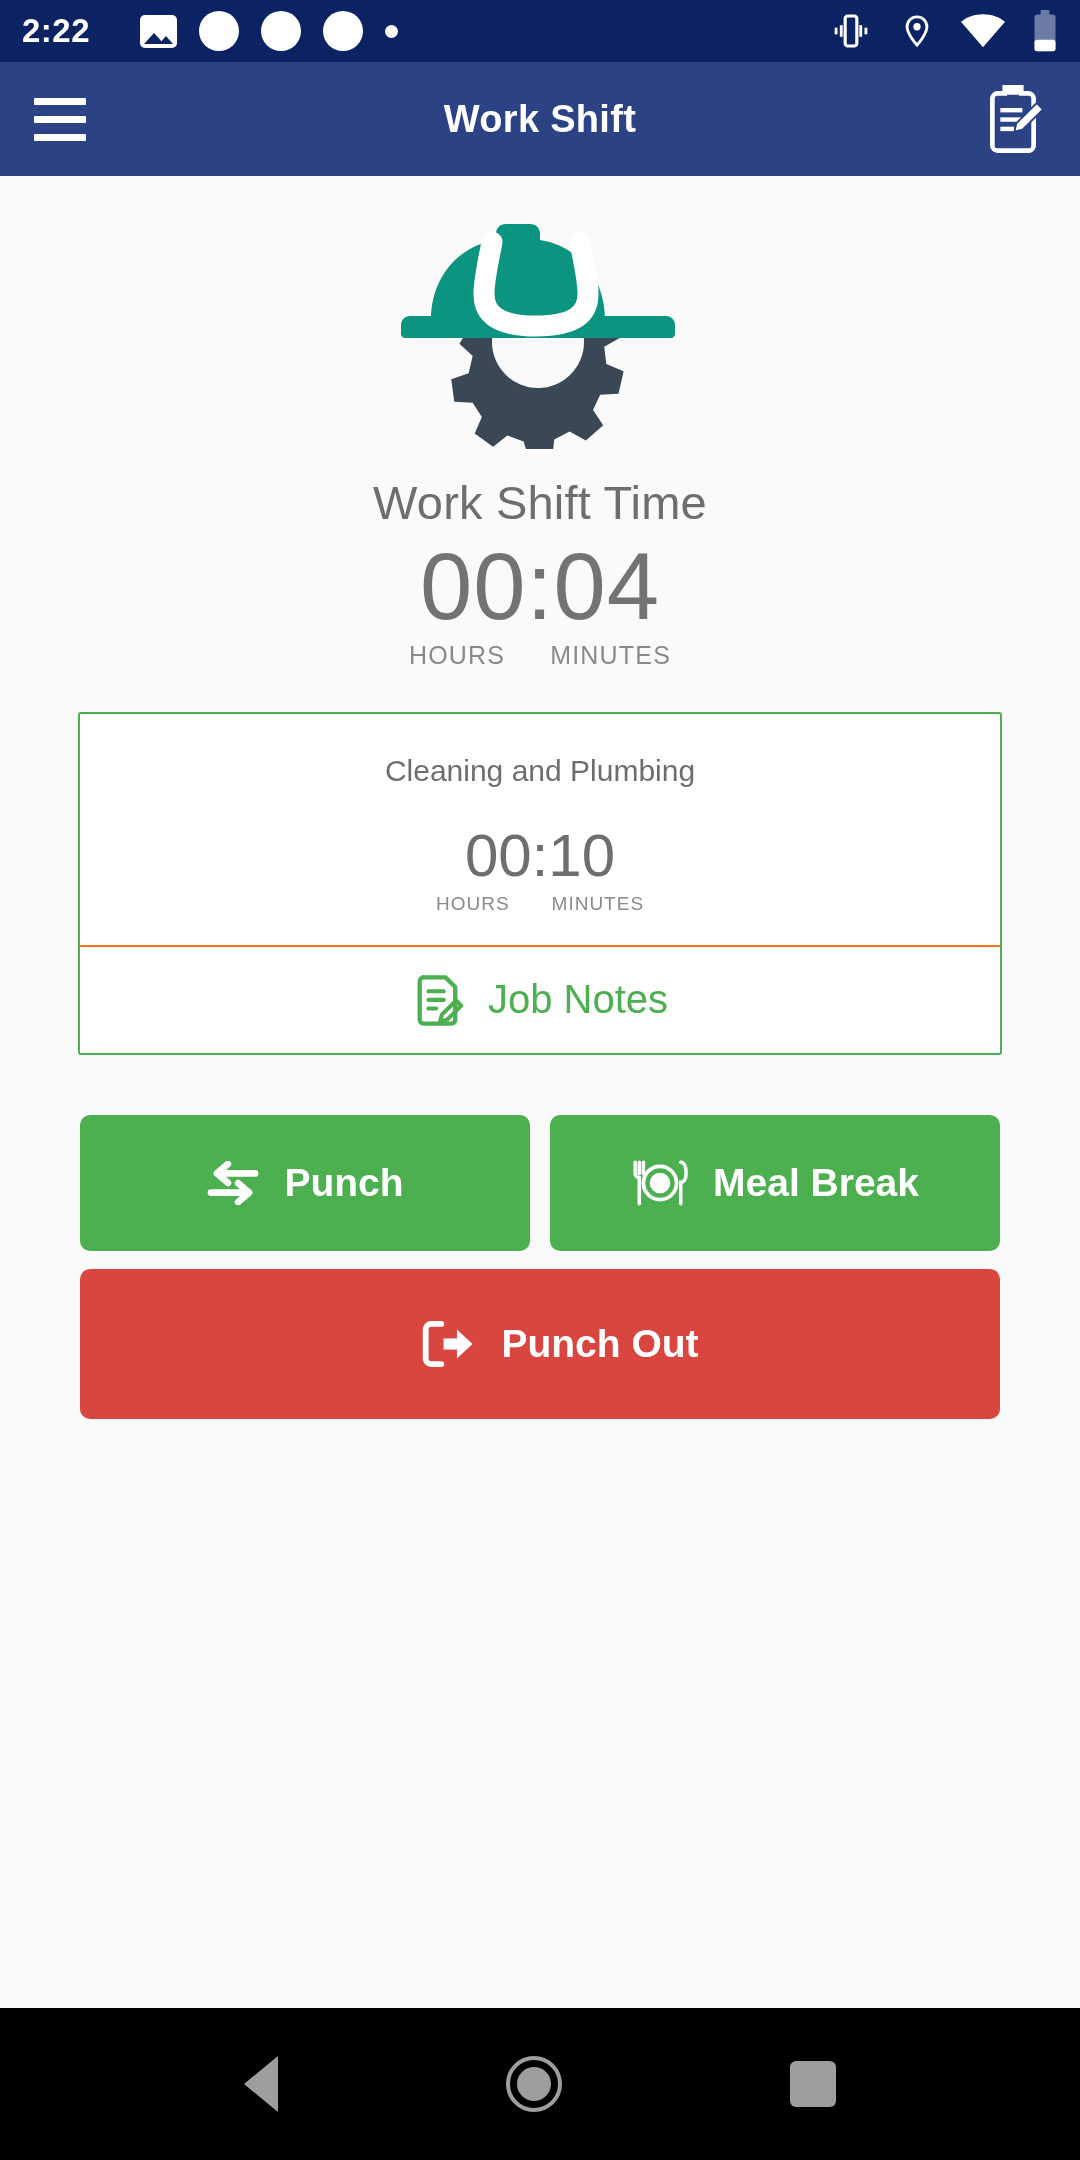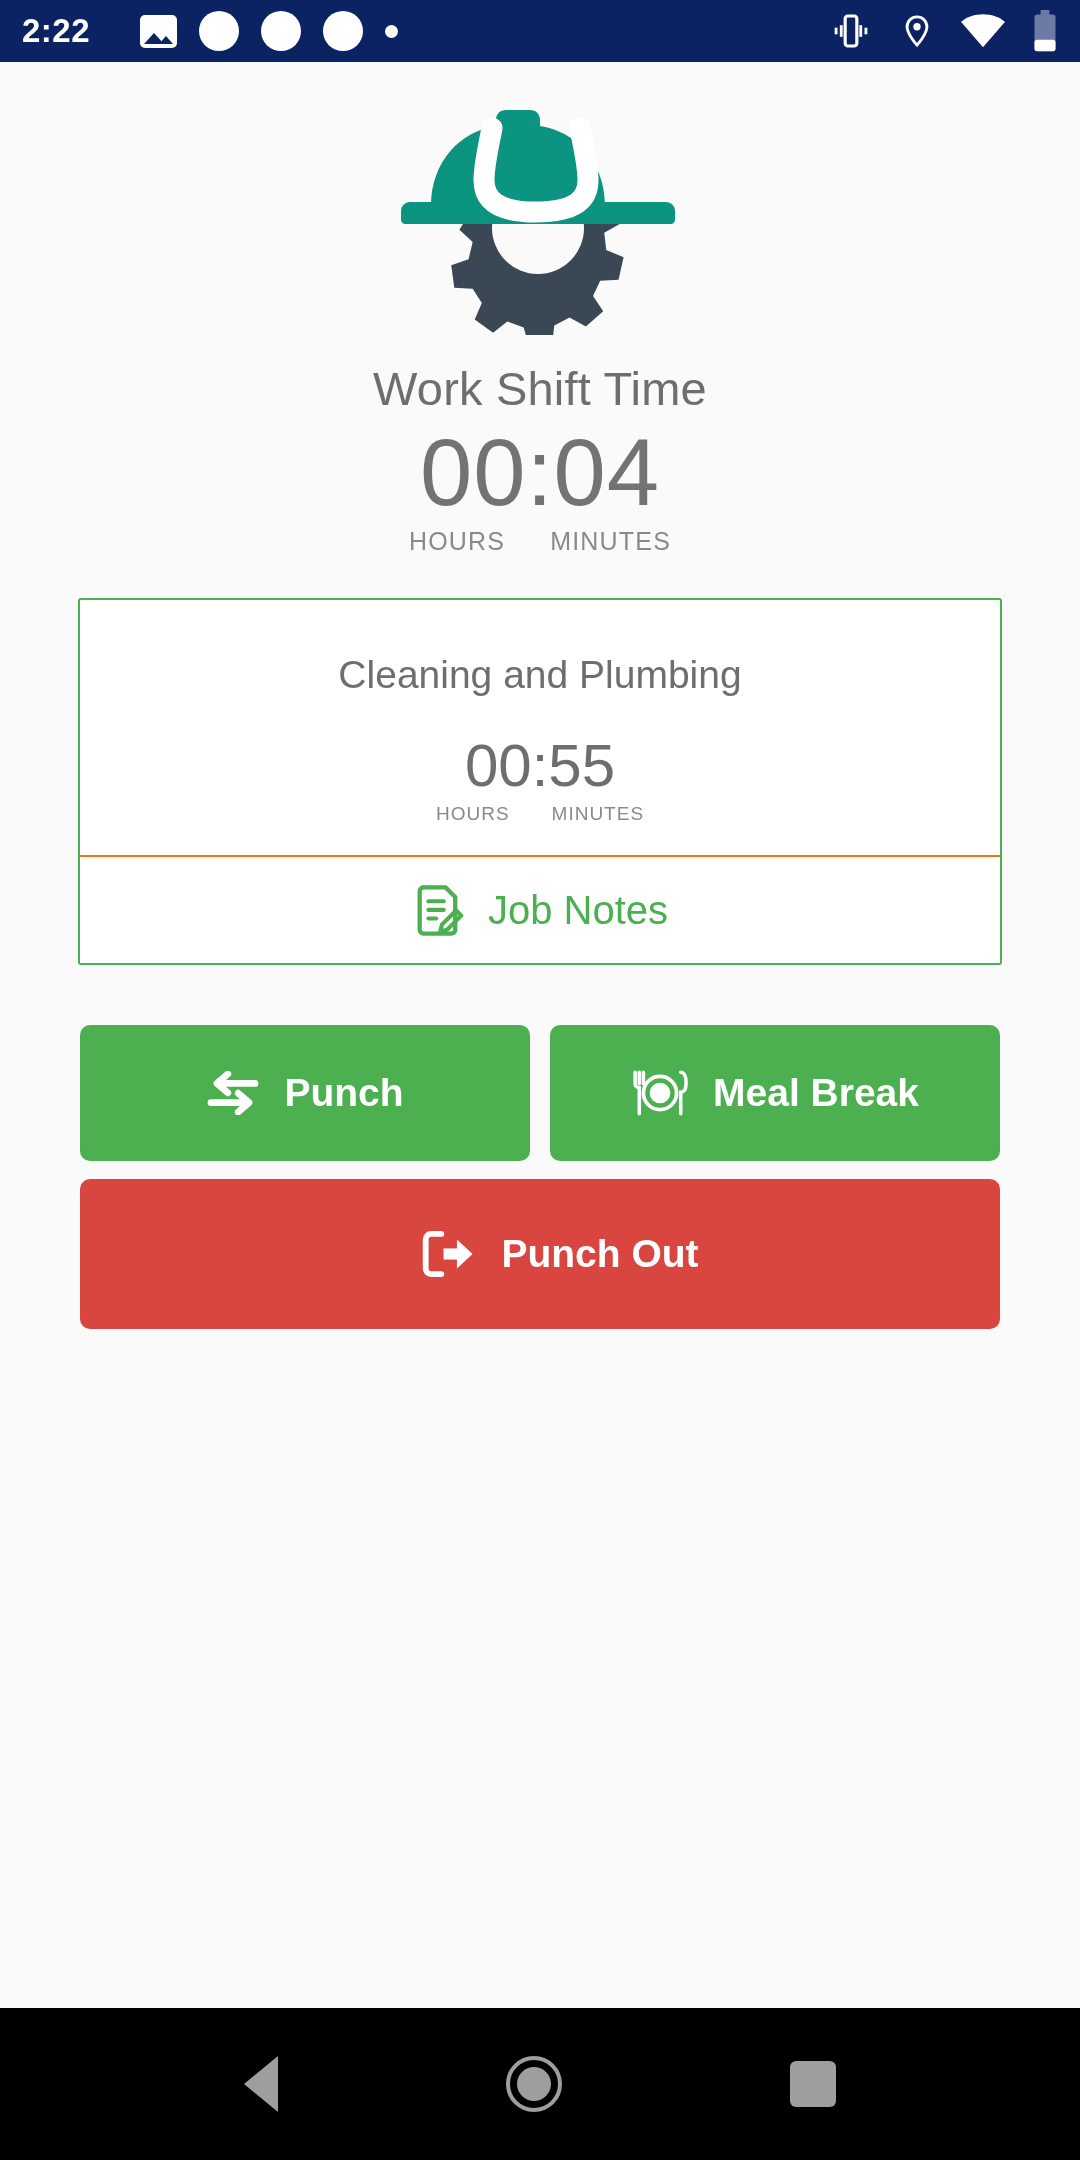--- a/index.html
+++ b/index.html
@@ -50,21 +50,21 @@
   .unit-row { display:flex; gap:45px; margin-top:4px; }
   .unit-row span { font-size:25px; color:#8a8a8a; letter-spacing:1.2px; }
 
   
   .job-card {
     margin-top:42px; width:924px; background:#fff;
     border:2px solid #4caf50; border-radius:3px; overflow:hidden;
   }
   .job-body { padding:34px 0 30px; text-align:center; }
   .job-name { font-size:42px; color:#6e6e6e; line-height:1.25; }
-  .job-desc { font-size:39px; color:#6e6e6e; line-height:1.3; margin-top:16px; }
+  .job-desc { font-size:30px; color:#6e6e6e; line-height:1.3; margin-top:3px; }
   .job-time { font-size:60px; color:#6e6e6e; margin-top:34px; line-height:1.05; }
   .job-units { display:flex; justify-content:center; gap:42px; margin-top:6px; }
   .job-units span { font-size:19px; color:#8a8a8a; letter-spacing:1px; }
   .job-notes {
     border-top:2px solid #f97316; height:108px;
     display:flex; align-items:center; justify-content:center; gap:24px; cursor:pointer; background:#fff;
   }
   .job-notes-label { font-size:40px; color:#4caf50; }
 
   
@@ -121,20 +121,38 @@
         <path d="M12 17.5 0.5 4.2C3.6 1.6 7.6 0.2 12 0.2s8.4 1.4 11.5 4z" fill="#fff"></path>
       </svg>
       <svg width="26" height="42" viewBox="0 0 14 24">
         <rect x="4.5" y="0" width="5" height="3" fill="#6b7ba5"></rect>
         <rect x="1" y="2.5" width="12" height="21" rx="1.5" fill="#6b7ba5"></rect>
         <rect x="1" y="17" width="12" height="6.5" rx="1.5" fill="#fff"></rect>
       </svg>
     </div>
   </div>
 
+  <div class="appbar">
+    <div class="hamburger">
+      <span></span>
+        <span></span>
+        <span></span>
+    </div>
+    <div class="appbar-title">Work Shift</div>
+    <div class="appbar-action">
+      <svg width="66" height="74" viewBox="0 0 24 26">
+        <path d="M9 1.5h6v2.2h2.6c1 0 1.9.8 1.9 1.9v17c0 1-.8 1.9-1.9 1.9H6.4c-1 0-1.9-.8-1.9-1.9v-17c0-1 .8-1.9 1.9-1.9H9z" fill="none" stroke="#fff" stroke-width="1.7"></path>
+        <rect x="9" y="0.6" width="6" height="3.6" rx="1.1" fill="#fff"></rect>
+        <rect x="7.4" y="9" width="8" height="1.6" fill="#fff"></rect>
+        <rect x="7.4" y="12.4" width="8" height="1.6" fill="#fff"></rect>
+        <rect x="7.4" y="15.8" width="5" height="1.6" fill="#fff"></rect>
+        <path d="M20.6 7.2l2.3 2.3-7.4 7.4-3 .7.7-3z" fill="#fff" stroke="#2b4285" stroke-width="0.7"></path>
+      </svg>
+    </div>
+  </div>
 
   <div class="content">
 
     <div class="logo">
       <svg width="300" height="235" viewBox="0 0 300 235">
 
         <path d="M150 74 l18 4 12-12 16 14 -6 16 12 12 18-2 8 21 -16 9 2 17 17 7 -5 22 -18 1 -7 15 10 15 -17 15 -16-9 -15 8 -2 18 -23 1 -5-17 -16-6 -14 11 -18-13 7-16 -9-14 -18-1 -3-22 17-6 4-17 -13-12 11-18 17 5 13-11z" fill="#3a4754" transform="translate(-2,-6) scale(1.02)"></path>
         <circle cx="148" cy="128" r="46" fill="#fafafa"></circle>
 
         <rect x="0" y="0" width="300" height="108" fill="#fafafa"></rect>
@@ -148,21 +166,21 @@
     <div class="shift-title">Work Shift Time</div>
     <div class="shift-time">00:04</div>
     <div class="unit-row">
       <span>HOURS</span>
       <span>MINUTES</span>
     </div>
 
     <div class="job-card">
       <div class="job-body">
         <div class="job-desc">Cleaning and Plumbing</div>
-        <div class="job-time">00:55</div>
+        <div class="job-time">00:10</div>
         <div class="job-units">
           <span>HOURS</span>
           <span>MINUTES</span>
         </div>
       </div>
       <div class="job-notes">
         <svg width="52" height="56" viewBox="0 0 24 26">
           <path d="M5 2.5h10.5L20 7v9.5" fill="none" stroke="#4caf50" stroke-width="2" stroke-linecap="round"></path>
           <path d="M20 17v5.2c0 1-.8 1.8-1.8 1.8H5.3c-1 0-1.8-.8-1.8-1.8V4.3c0-1 .8-1.8 1.8-1.8" fill="none" stroke="#4caf50" stroke-width="2" stroke-linecap="round"></path>
           <rect x="6.6" y="8" width="9" height="1.9" rx="0.9" fill="#4caf50"></rect>

